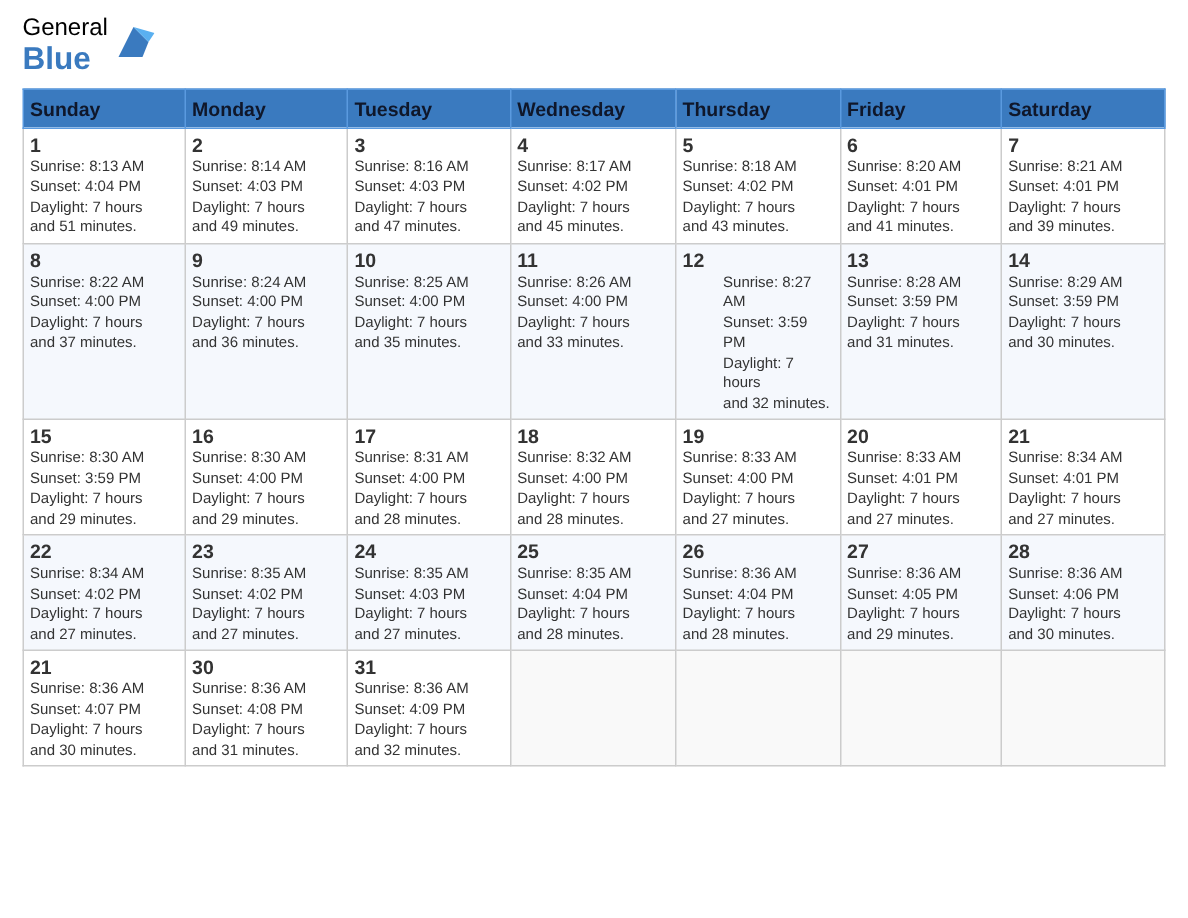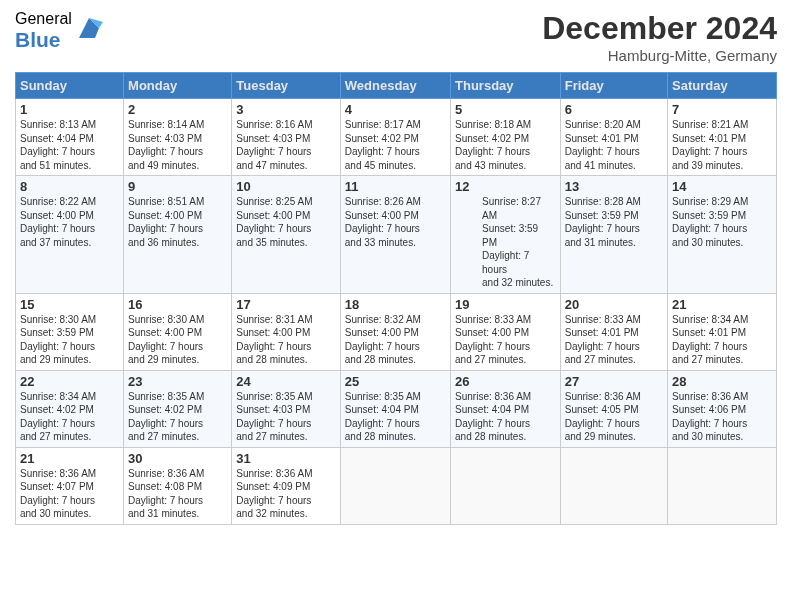--- a/index.html
+++ b/index.html
@@ -56,21 +56,21 @@
       color: #555;
     }
     .calendar {
       flex: 1;
       border-collapse: collapse;
       width: 100%;
       font-size: 10.5px;
     }
     .calendar th {
       background: #3a7abf;
-      color: #e5e5e5;
+      color: #0f172a;
       padding: 5px 4px;
       text-align: left;
       font-size: 13px;
       font-weight: bold;
       border: 1px solid #5a9adf;
     }
     .calendar td {
       border: 1px solid #ccc;
       vertical-align: top;
       padding: 3px 4px;
@@ -103,24 +103,20 @@
   <div class="header">
     <div class="logo">
       <div class="logo-text">
         <span>General</span>
         <span class="logo-blue">Blue</span>
       </div>
       <svg class="logo-icon" viewBox="0 0 28 28">
         <polygon points="4,24 14,4 24,14 20,24" fill="#3a7abf"></polygon>
         <polygon points="14,4 24,14 28,8" fill="#5ab0f0"></polygon>
       </svg>
-    </div>
-    <div class="title-block">
-      <div class="month-title">December 2024</div>
-      <div class="location">Hamburg-Mitte, Germany</div>
     </div>
   </div>
 
   <table class="calendar">
     <thead>
       <tr>
         <th>Sunday</th>
         <th>Monday</th>
         <th>Tuesday</th>
         <th>Wednesday</th>
@@ -184,21 +180,21 @@
         <tr>
           <td>
             <span class="day-num">8</span>
             <div class="day-info" style="white-space: pre-line;">Sunrise: 8:22 AM
 Sunset: 4:00 PM
 Daylight: 7 hours
 and 37 minutes.</div>
           </td>
           <td>
             <span class="day-num">9</span>
-            <div class="day-info" style="white-space: pre-line;">Sunrise: 8:51 AM
+            <div class="day-info" style="white-space: pre-line;">Sunrise: 8:24 AM
 Sunset: 4:00 PM
 Daylight: 7 hours
 and 36 minutes.</div>
           </td>
           <td>
             <span class="day-num">10</span>
             <div class="day-info" style="white-space: pre-line;">Sunrise: 8:25 AM
 Sunset: 4:00 PM
 Daylight: 7 hours
 and 35 minutes.</div>

